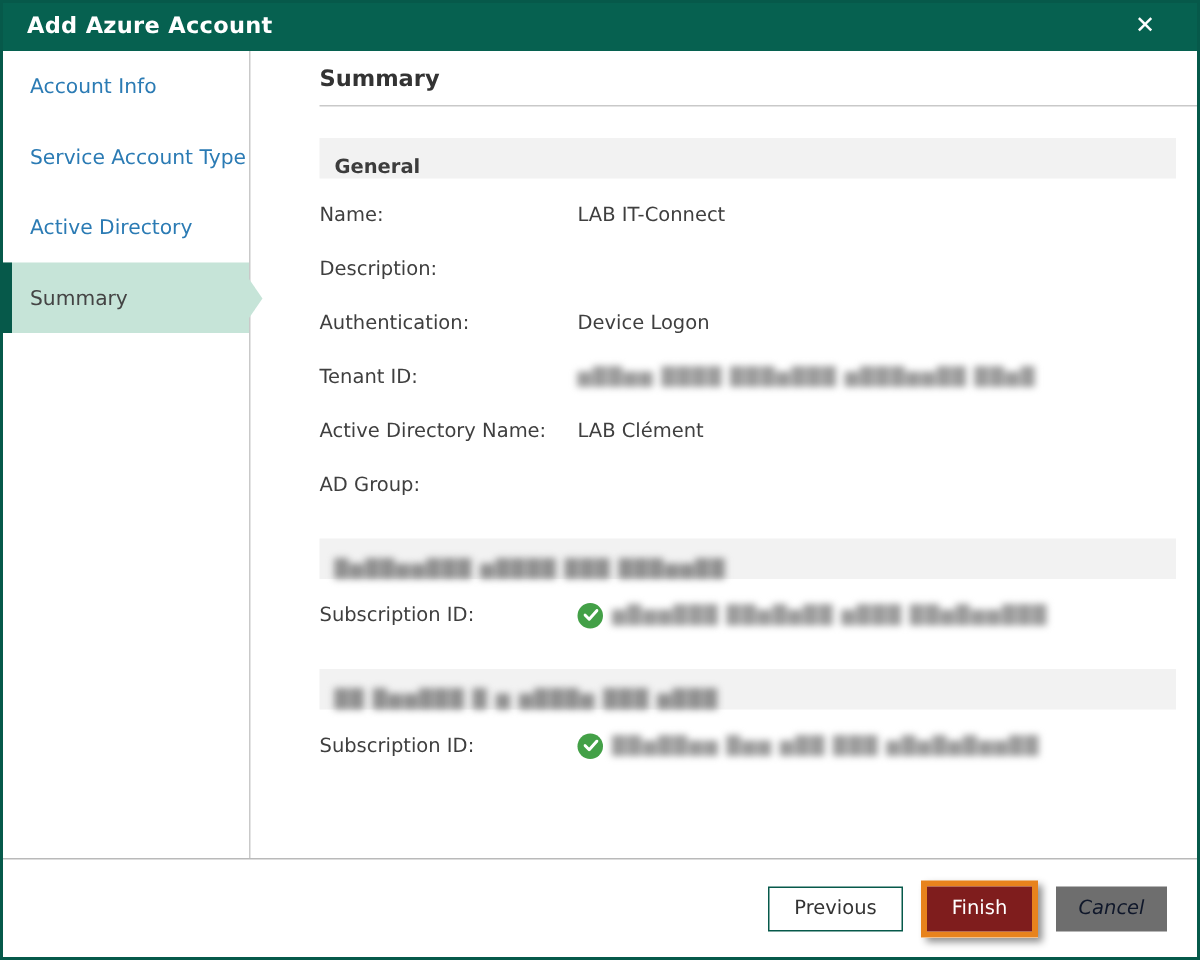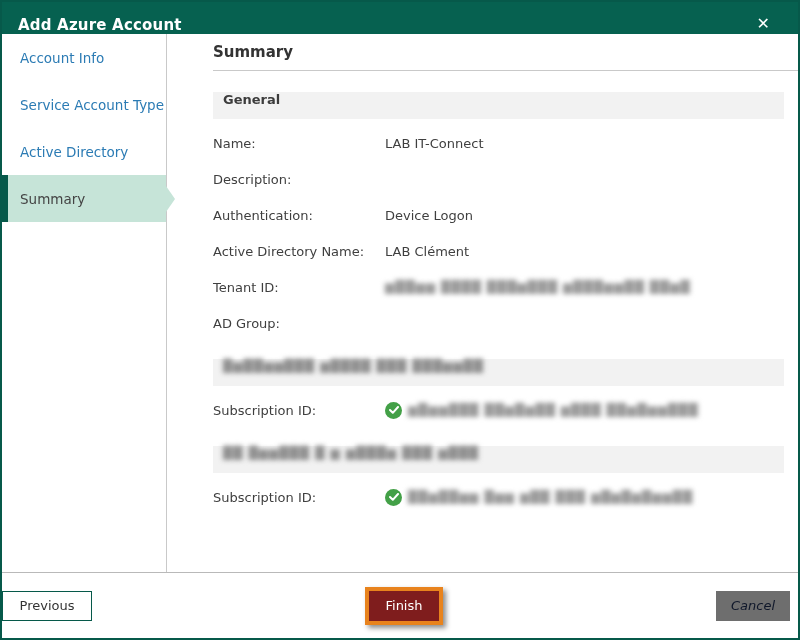--- a/index.html
+++ b/index.html
@@ -7,21 +7,21 @@
   body{font-family:"DejaVu Sans","Liberation Sans",sans-serif;}
 
   .dialog{
     position:relative;width:800px;height:640px;background:#ffffff;
     border:2px solid #06594a;overflow:hidden;
   }
 
   
   .titlebar{
     position:absolute;left:-2px;top:-2px;right:-2px;height:34px;
-    background:#066150;color:#fff;display:flex;align-items:flex-end;
+    background:#066150;color:#fff;display:flex;align-items:center;
     padding:0 18px;
   }
   .titlebar .title{font-size:15px;font-weight:bold;letter-spacing:.2px;flex:1;}
   .titlebar .close{
     font-size:16px;line-height:1;cursor:pointer;padding:2px 4px;margin-right:8px;
     font-weight:bold;
   }
 
   
   .sidebar{
@@ -49,21 +49,21 @@
     position:absolute;left:197px;top:32px;right:0;bottom:66px;
     padding:0 14px;overflow:hidden;background:#fff;
   }
   .content-heading{
     margin-top:9px;font-size:15px;font-weight:bold;color:#333;
   }
   .heading-divider{
     margin:9px -14px 0 0;border-top:1px solid #c9c9c9;height:0;
   }
   .gray-bar{
-    margin-top:21px;height:27px;background:#f2f2f2;display:flex;align-items:flex-start;
+    margin-top:21px;height:27px;background:#f2f2f2;display:flex;align-items:flex-end;
     padding-left:10px;font-size:13px;font-weight:bold;color:#3c3c3c;
   }
   .rows{margin-top:10px;}
   .row{height:24px;display:flex;align-items:center;font-size:13px;color:#3f3f3f;margin-top:12px;}
   .row .lbl{width:172px;flex:none;}
   .row .val{display:flex;align-items:center;gap:6px;color:#3f3f3f;}
 
   .sect2-bar{margin-top:24px;}
   .sect-rows{margin-top:12px;margin-bottom:2px;}
 
@@ -77,22 +77,22 @@
   
   .check-icon{
     width:17px;height:17px;border-radius:50%;background:#43a047;flex:none;
     display:inline-flex;align-items:center;justify-content:center;
   }
   .check-icon svg{display:block;}
 
   
   .footer{
     position:absolute;left:0;right:0;bottom:0;height:66px;background:#fff;
-    border-top:1px solid #b9b9b9;display:flex;align-items:center;justify-content:space-between;
-    padding-right:8px;
+    border-top:1px solid #b9b9b9;display:flex;align-items:center;justify-content:flex-end;
+    padding-right:20px;
   }
   .btn{
     height:30px;font-size:13px;font-family:inherit;cursor:pointer;
     display:inline-flex;align-items:center;justify-content:center;
   }
   .btn-previous{
     width:90px;background:#fff;color:#333;border:1px solid #06594a;
   }
   .finish-highlight{
     margin-left:12px;border:4px solid #e8831d;
@@ -152,29 +152,29 @@
               <span class=""></span>
             </span>
           </div>
           <div class="row">
             <span class="lbl">Authentication:</span>
             <span class="val">
               <span class="">Device Logon</span>
             </span>
           </div>
           <div class="row">
+            <span class="lbl">Tenant ID:</span>
+            <span class="val">
+              <span class="redacted">▆██▆▆ ████ ███▆███ ▆███▆▆██ ██▆█</span>
+            </span>
+          </div>
+          <div class="row">
             <span class="lbl">Active Directory Name:</span>
             <span class="val">
               <span class="">LAB Clément</span>
-            </span>
-          </div>
-          <div class="row">
-            <span class="lbl">Tenant ID:</span>
-            <span class="val">
-              <span class="redacted">▆██▆▆ ████ ███▆███ ▆███▆▆██ ██▆█</span>
             </span>
           </div>
           <div class="row">
             <span class="lbl">AD Group:</span>
             <span class="val">
               <span class=""></span>
             </span>
           </div>
         </div>
         <div class="gray-bar sect2-bar">

